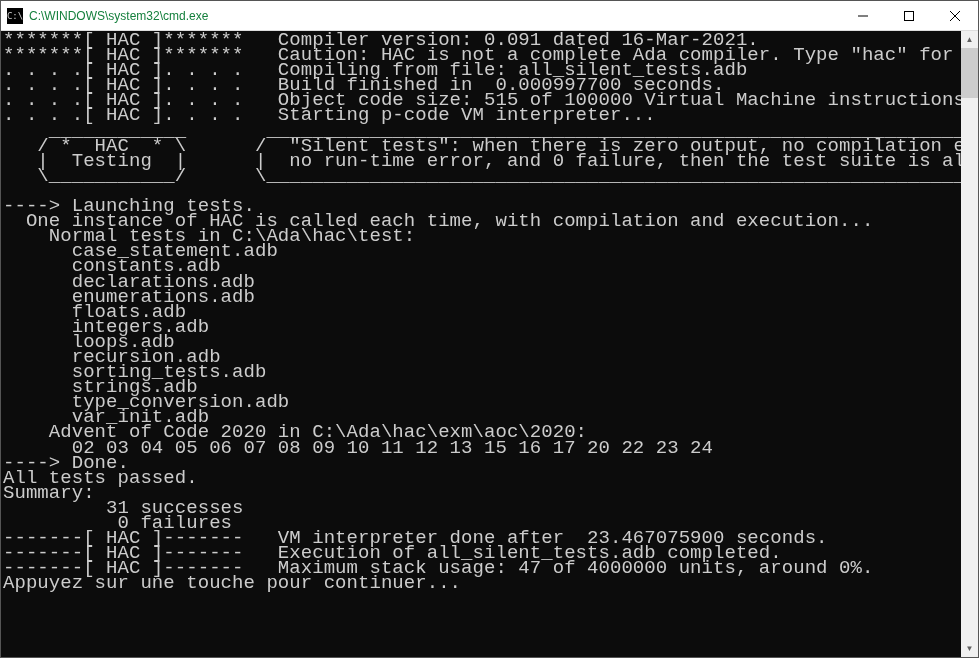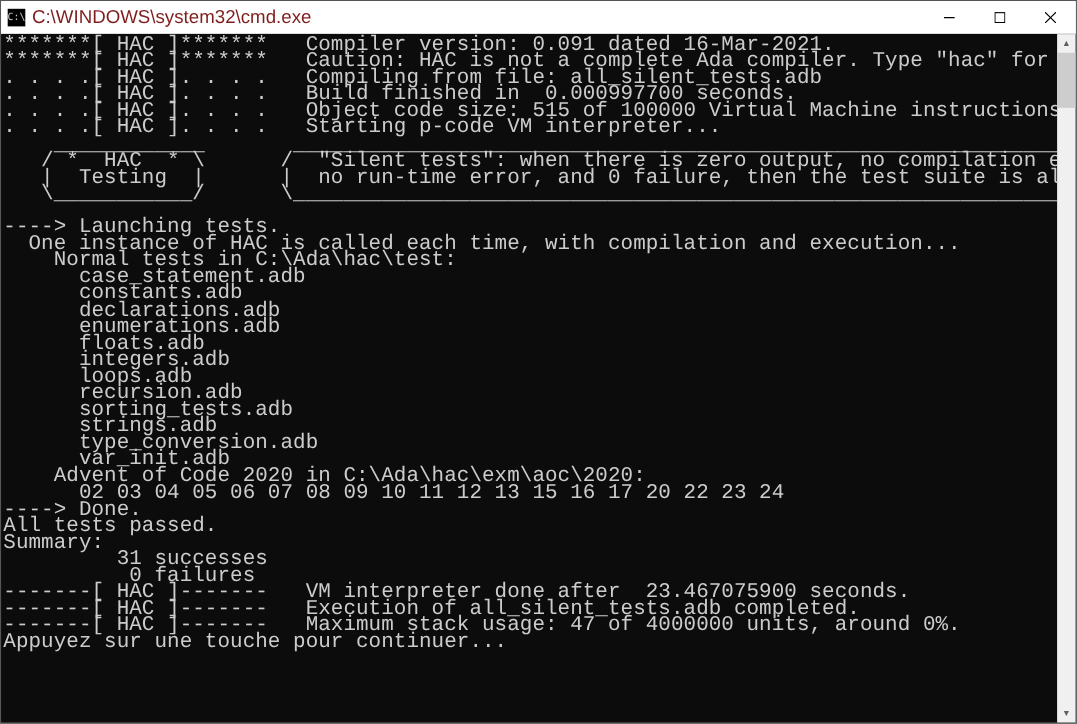--- a/index.html
+++ b/index.html
@@ -27,22 +27,22 @@
       background: #000;
       display: flex;
       align-items: center;
       justify-content: center;
       font-size: 9px;
       color: #ccc;
       font-family: monospace;
     }
     .titlebar-text {
       flex: 1;
-      font-size: 17px;
-      color: #7f1d1d;
+      font-size: 12px;
+      color: #15803d;
     }
     .titlebar-buttons {
       display: flex;
       height: 100%;
     }
     .titlebar-btn {
       width: 46px;
       height: 100%;
       display: flex;
       align-items: center;

